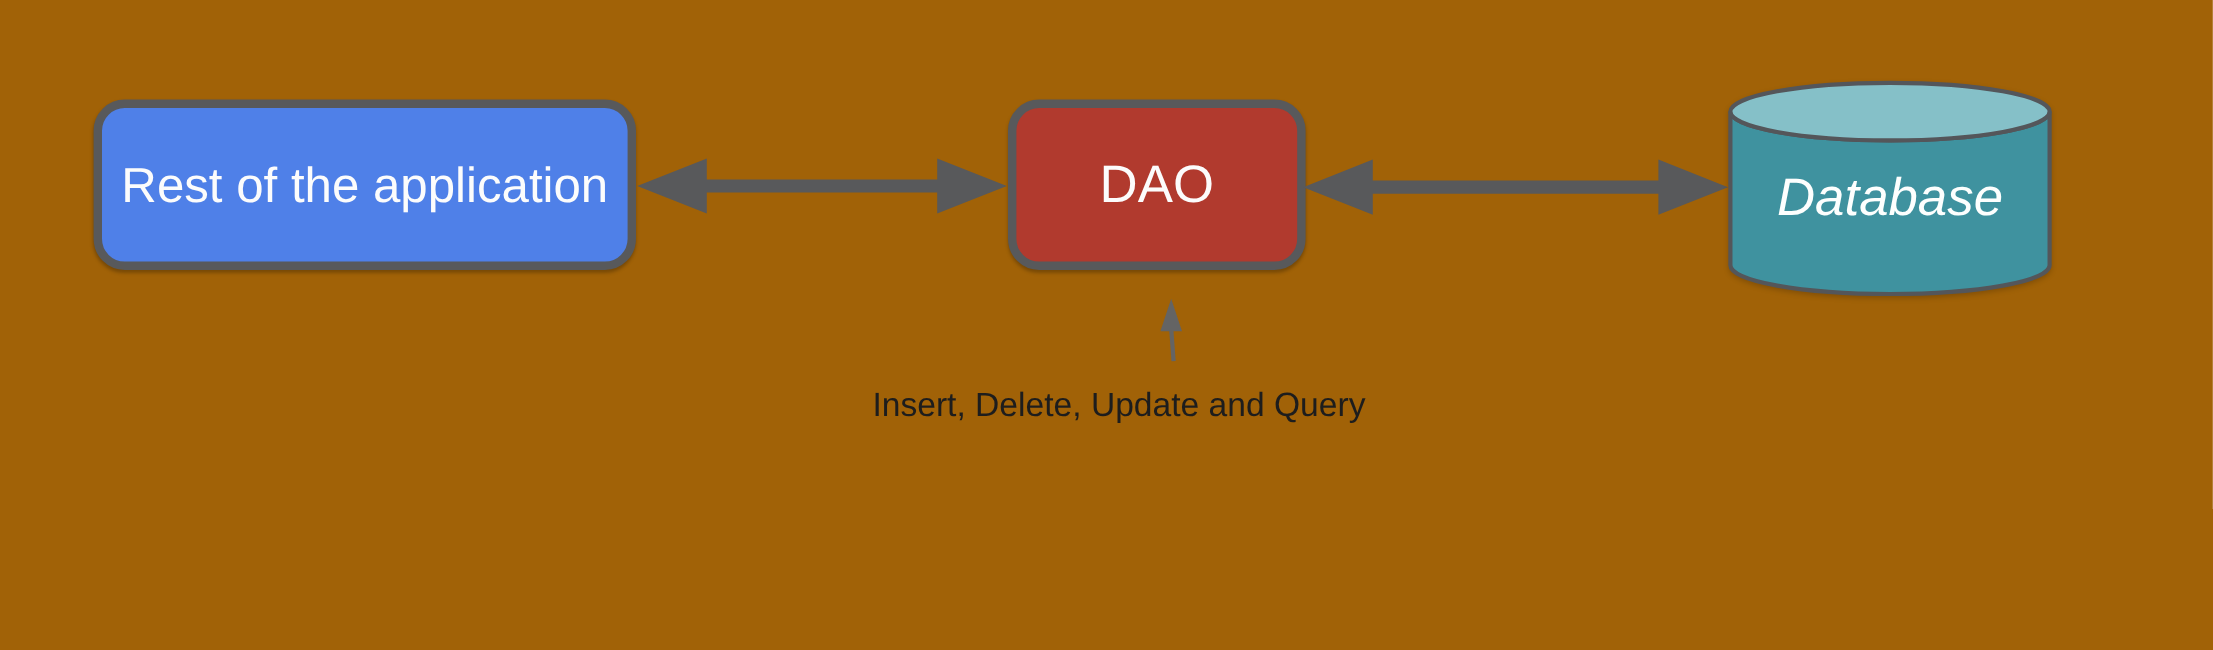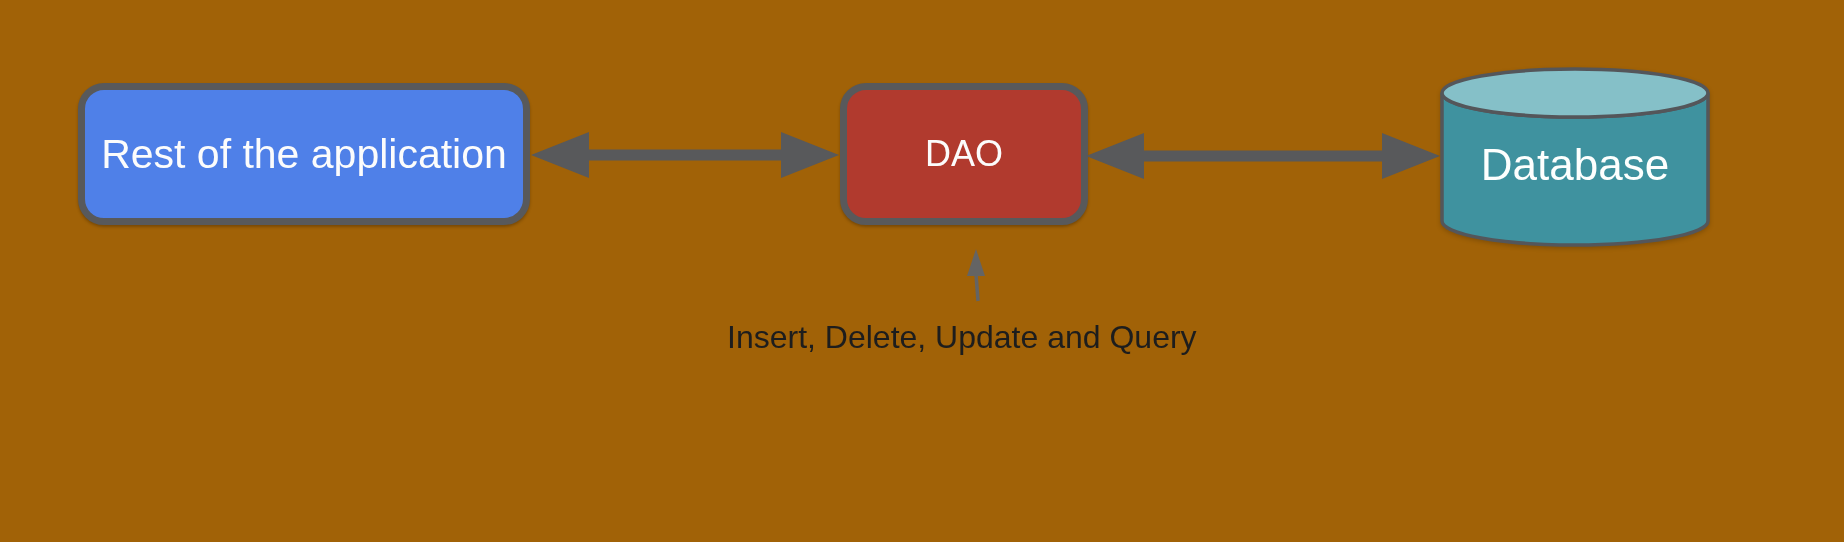--- a/index.html
+++ b/index.html
@@ -30,36 +30,36 @@
   .node.app {
     left: 78px; top: 83px;
     width: 452px; height: 142px;
     background: #4f80e8;
     font-size: 41px;
   }
   .node.dao {
     left: 840px; top: 83px;
     width: 248px; height: 142px;
     background: #b13a2e;
-    font-size: 36px;
+    font-size: 44px;
   }
   .node-label {
     white-space: nowrap;
     line-height: 1;
   }
   .connector {
     position: absolute;
     display: block;
   }
   .arrow-app-dao { left: 531px; top: 131px; }
   .arrow-dao-db  { left: 1086px; top: 132px; }
   .cylinder-wrap {
     position: absolute;
     left: 1439px; top: 65px;
-    width: 272px; height: 186px;
+    width: 272px; height: 186px; font-style: italic;
   }
   .cylinder-wrap svg {
     display: block;
     filter: drop-shadow(0 2px 2px rgba(0,0,0,0.18));
   }
   .cyl-body, .cyl-top {
     stroke: #54565a;
     stroke-width: 3.5;
   }
   .cyl-label {
@@ -71,21 +71,21 @@
     line-height: 1;
     color: #fdfffe;
   }
   .pointer-arrow {
     position: absolute;
     left: 962px; top: 248px;
   }
   .annotation {
     position: absolute;
     left: 727px; top: 309px;
-    font-size: 32px;
+    font-size: 28px;
     line-height: 57px;
     color: #1d1d1d;
   }
   .ann-line { white-space: nowrap; }
 </style>
 </head>
 <body>
 
 <div class="canvas">
 

